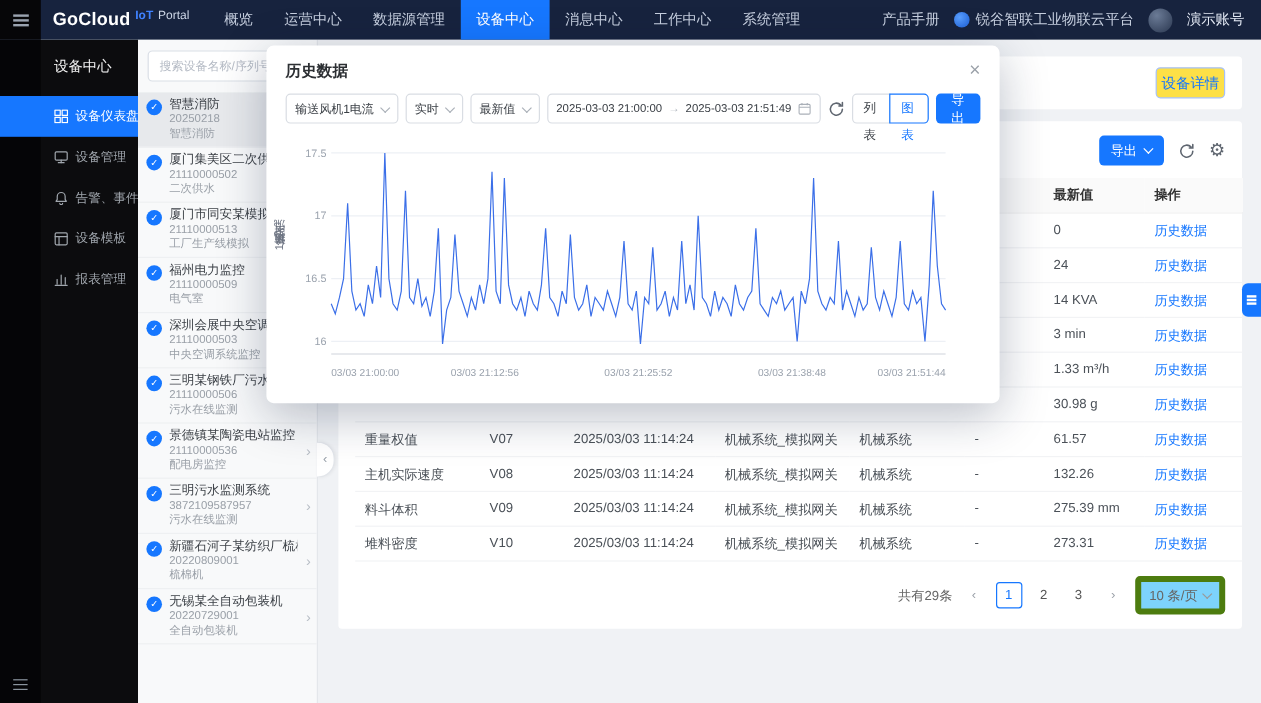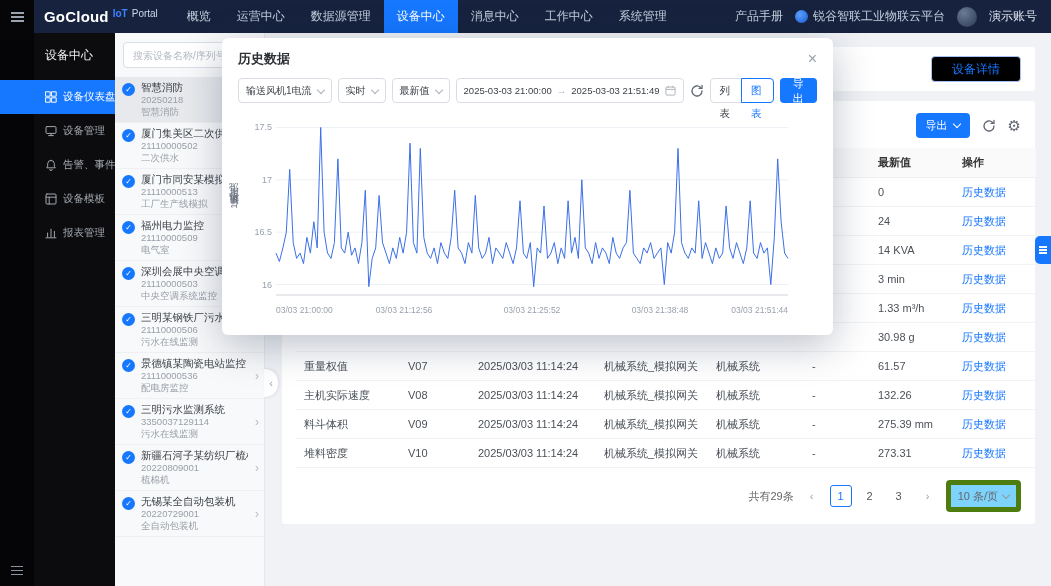--- a/index.html
+++ b/index.html
@@ -47,21 +47,21 @@
   .ti-check{position:absolute;left:7px;top:6px;width:13px;height:13px;border-radius:50%;background:#1677ff;color:#fff;font-size:8px;line-height:13px;text-align:center;}
   .ti-name{font-size:10.5px;color:#3a3f45;line-height:13px;white-space:nowrap;overflow:hidden;}
   .ti-serial,.ti-cat{font-size:9.5px;color:#9aa0a8;line-height:12px;white-space:nowrap;overflow:hidden;}
   .ti-arrow{position:absolute;right:5px;top:50%;transform:translateY(-50%);color:#b8bec6;font-size:12px;}
   .collapse-handle{position:absolute;left:264px;top:368px;width:14px;height:28px;background:#fff;border:1px solid #e2e5ea;border-left:none;border-radius:0 14px 14px 0;display:flex;align-items:center;justify-content:center;color:#98a0aa;font-size:11px;cursor:pointer;z-index:5;box-shadow:1px 0 3px rgba(0,0,0,.06);}
 
   
   .main{position:absolute;top:33px;left:266px;right:0;bottom:0;padding:14px 16px 0;box-sizing:border-box;background:#f0f2f5;}
   .card{background:#fff;border-radius:3px;}
   .head-card{height:44px;display:flex;align-items:center;justify-content:flex-end;padding:0 14px;box-sizing:border-box;}
-  .btn-outline{height:26px;padding:0 20px;font-size:12px;color:#1677ff;background:#000000;border:1px solid #a6c1f7;border-radius:4px;cursor:pointer;font-family:inherit;}
+  .btn-outline{height:26px;padding:0 4px;font-size:12px;color:#1677ff;background:#fde047;border:1px solid #a6c1f7;border-radius:4px;cursor:pointer;font-family:inherit;}
   .body-card{margin-top:10px;padding:12px 14px;min-height:392px;box-sizing:border-box;}
   .toolbar{display:flex;justify-content:flex-end;align-items:center;gap:12px;margin-bottom:10px;}
   .btn-primary{height:25px;padding:0 10px;font-size:11px;color:#fff;background:#1677ff;border:none;border-radius:4px;cursor:pointer;display:inline-flex;align-items:center;gap:6px;font-family:inherit;}
   .caret-w{width:5px;height:5px;border-right:1.3px solid #fff;border-bottom:1.3px solid #fff;transform:rotate(45deg);margin-top:-3px;}
   .tool-icon{color:#5f6670;cursor:pointer;display:inline-flex;line-height:1;}
   .tool-icon svg{width:14px;height:14px;}
   .gear{font-size:15px;color:#5f6670;cursor:pointer;line-height:1;}
 
   .data-table{width:100%;border-collapse:collapse;table-layout:fixed;font-size:11px;}
   .data-table th{background:#fafafa;height:29px;padding:0 8px;text-align:left;color:#333;font-weight:bold;border-bottom:1px solid #f0f0f0;white-space:nowrap;overflow:hidden;}
@@ -242,21 +242,21 @@
         <div class="tree-item">
           <span class="ti-check">✓</span>
           <div class="ti-name">景德镇某陶瓷电站监控</div>
           <div class="ti-serial">21110000536</div>
           <div class="ti-cat">配电房监控</div>
           <span class="ti-arrow">›</span>
         </div>
         <div class="tree-item">
           <span class="ti-check">✓</span>
           <div class="ti-name">三明污水监测系统</div>
-          <div class="ti-serial">3350037129114</div>
+          <div class="ti-serial">3872109587957</div>
           <div class="ti-cat">污水在线监测</div>
           <span class="ti-arrow">›</span>
         </div>
         <div class="tree-item">
           <span class="ti-check">✓</span>
           <div class="ti-name">新疆石河子某纺织厂梳棉机</div>
           <div class="ti-serial">20220809001</div>
           <div class="ti-cat">梳棉机</div>
           <span class="ti-arrow">›</span>
         </div>

